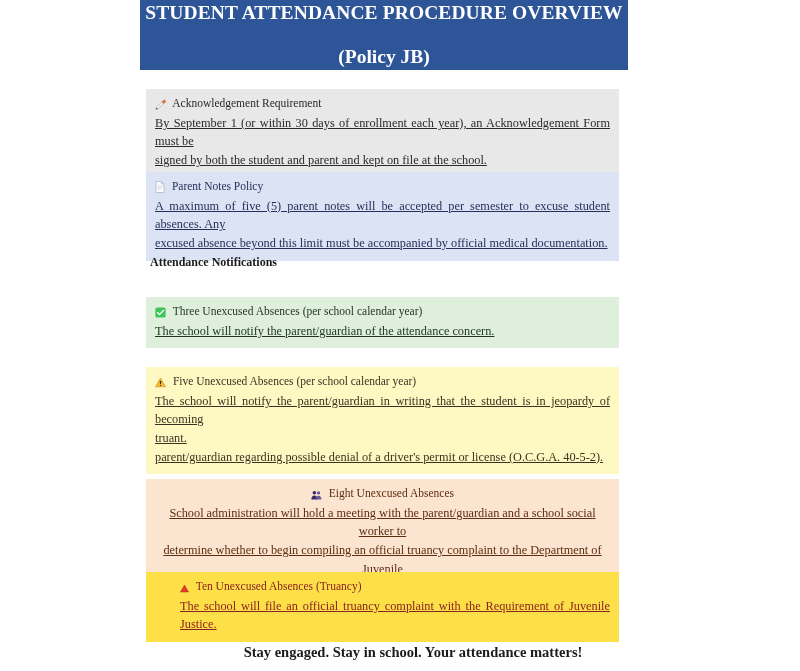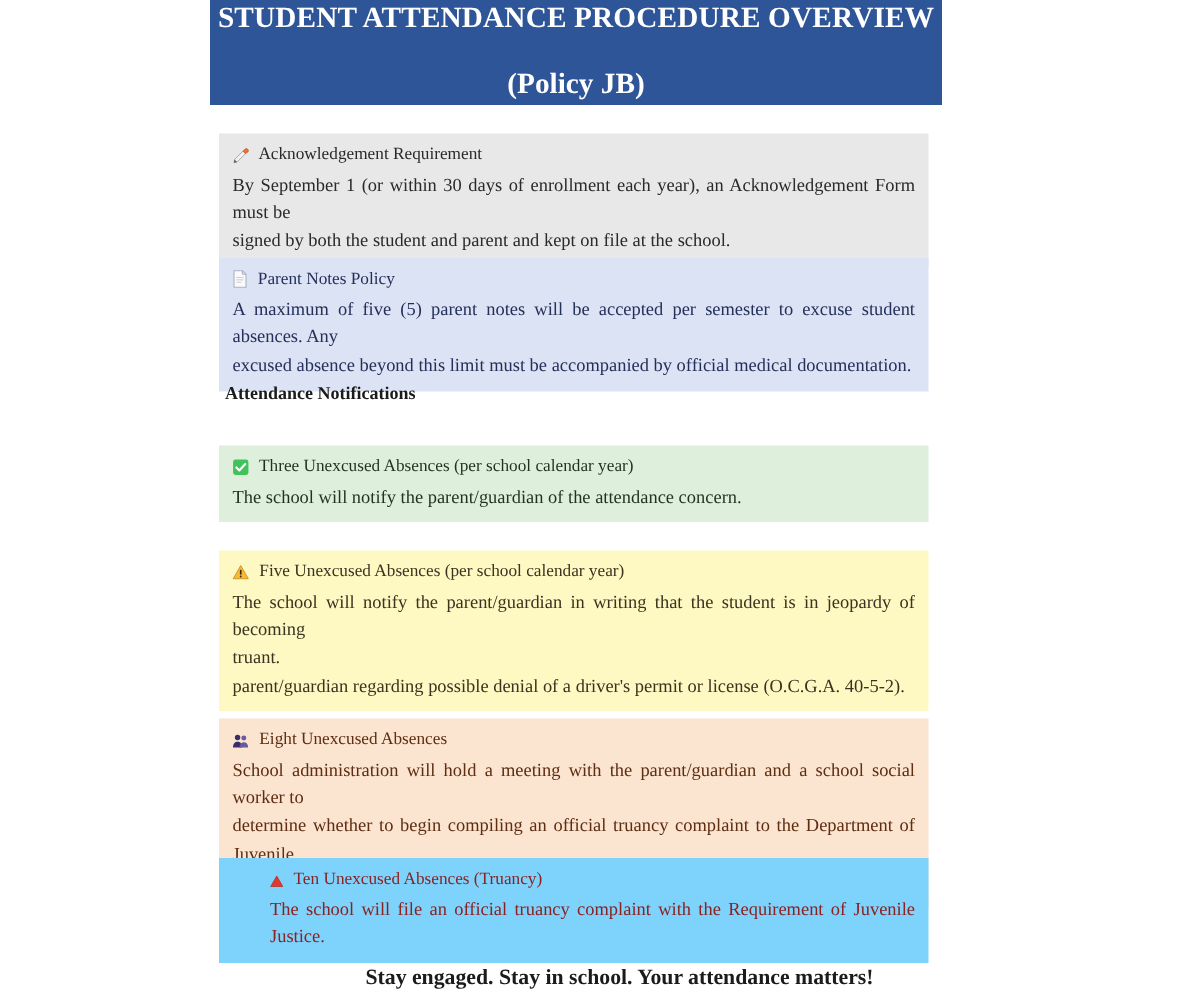--- a/index.html
+++ b/index.html
@@ -70,32 +70,32 @@
     display: inline-block;
     margin-right: 4px;
     vertical-align: -1px;
   }
   .box .body {
     font-size: 12.3px;
     line-height: 1.52;
     text-align: justify;
     text-justify: inter-word;
   }
-  .box .body .ln { display: block; }
+  .box .body .ln { display: block; text-decoration: underline; }
 
   
   #box-ack      { top: 89px;  background: #E8E8E8; color: #2A2A2A; }
   #box-parent   { top: 172px; background: #DCE3F4; color: #262F52; }
   #box-three    { top: 297px; background: #DEF0DB; color: #1F3320; }
   #box-five     { top: 367px; background: #fef9c3; color: #3A3320; }
   #box-eight    { top: 479px; background: #FBE4D0; color: #5A2A15; }
-  #box-ten      { top: 572px; background: #7dd3fc; color: #7A1F1F; padding-left: 34px; }
+  #box-ten      { top: 572px; background: #fde047; color: #7A1F1F; padding-left: 34px; }
 
   #box-parent .body, #box-parent .head { color: #25305A; }
-  #box-eight .body, #box-eight .head  { color: #5E2D12; }
+  #box-eight .body, #box-eight .head  { color: #5E2D12; text-align: center; }
   #box-ten .body,  #box-ten .head     { color: #8A2222; }
 
   
   .section-heading {
     position: absolute;
     left: 150px;
     top: 255px;
     font-size: 12px;
     font-weight: bold;
     color: #1B1B1B;

